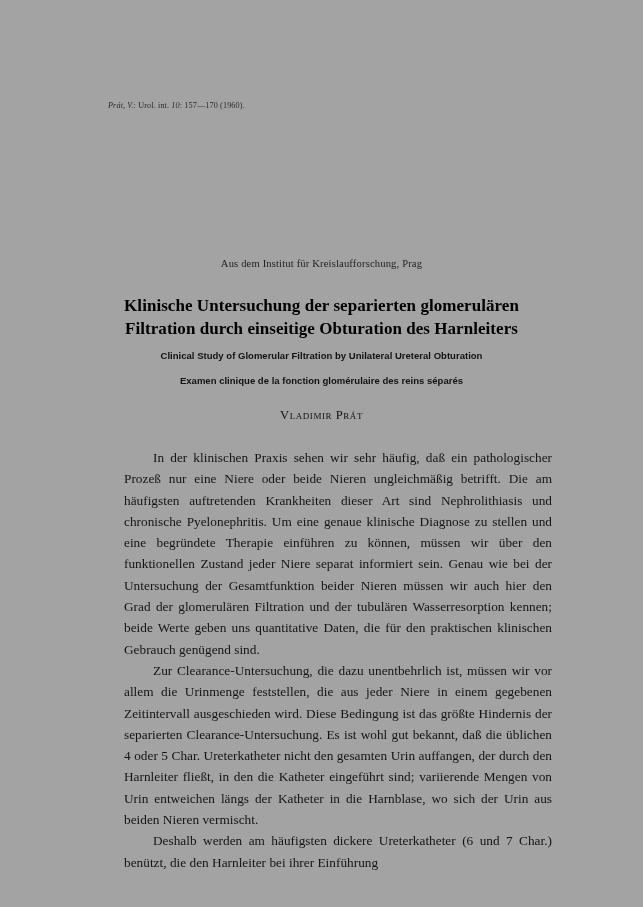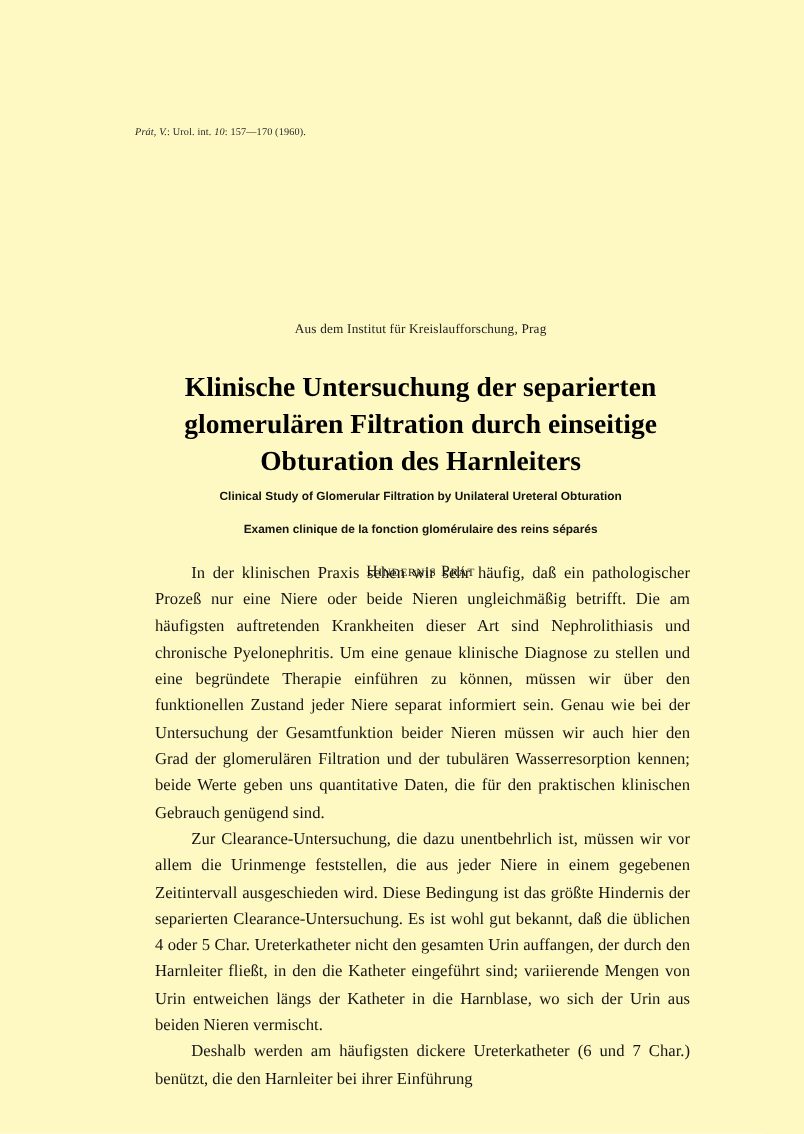--- a/index.html
+++ b/index.html
@@ -12,55 +12,55 @@
     height: 907px;
     position: relative;
     font-family: "Liberation Serif", "DejaVu Serif", serif;
     color: #1a1a1a;
     overflow: hidden;
   }
 
   .page {
     position: absolute;
     inset: 0;
-    background: #fef9c3;
+    background: #a3a3a3;
   }
 
   
   .citation {
     position: absolute;
     left: 108px;
     top: 101px;
     font-size: 8.2px;
     letter-spacing: 0.12px;
     color: #2a2a2a;
     white-space: nowrap;
   }
   .citation .it { font-style: italic; }
 
   
   .titleblock {
     position: absolute;
-    left: 110px;
+    left: 95px;
     top: 258px;
     width: 453px;
     text-align: center;
   }
 
   .affiliation {
     font-size: 10.6px;
     color: #222;
     letter-spacing: 0.15px;
     margin-bottom: 26px;
   }
 
   .maintitle {
     font-family: "Liberation Serif", "DejaVu Serif", serif;
     font-weight: bold;
-    font-size: 22px;
+    font-size: 17px;
     line-height: 1.34;
     color: #000;
     letter-spacing: 0.05px;
     margin: 0 auto 8px auto;
     width: 420px;
   }
 
   .subtitle {
     font-family: "Liberation Sans", "DejaVu Sans", sans-serif;
     font-weight: bold;
@@ -111,21 +111,21 @@
 
   <div class="titleblock">
 
     <div class="affiliation">Aus dem Institut für Kreislaufforschung, Prag</div>
 
     <h1 class="maintitle">Klinische Untersuchung der separierten glomerulären Filtration durch einseitige Obturation des Harnleiters</h1>
 
     <div class="subtitle sub-en">Clinical Study of Glomerular Filtration by Unilateral Ureteral Obturation</div>
     <div class="subtitle sub-fr">Examen clinique de la fonction glomérulaire des reins séparés</div>
 
-    <div class="author">Hindernis Prát</div>
+    <div class="author">Vladimir Prát</div>
 
   </div>
 
   <div class="body">
     <p>In der klinischen Praxis sehen wir sehr häufig, daß ein pathologischer Prozeß nur eine Niere oder beide Nieren ungleichmäßig betrifft. Die am häufigsten auftretenden Krankheiten dieser Art sind Nephrolithiasis und chronische Pyelonephritis. Um eine genaue klinische Diagnose zu stellen und eine begründete Therapie einführen zu können, müssen wir über den funktionellen Zustand jeder Niere separat informiert sein. Genau wie bei der Untersuchung der Gesamtfunktion beider Nieren müssen wir auch hier den Grad der glomerulären Filtration und der tubulären Wasserresorption kennen; beide Werte geben uns quantitative Daten, die für den praktischen klinischen Gebrauch genügend sind.</p>
     <p>Zur Clearance-Untersuchung, die dazu unentbehrlich ist, müssen wir vor allem die Urinmenge feststellen, die aus jeder Niere in einem gegebenen Zeitintervall ausgeschieden wird. Diese Bedingung ist das größte Hindernis der separierten Clearance-Untersuchung. Es ist wohl gut bekannt, daß die üblichen 4 oder 5 Char. Ureterkatheter nicht den gesamten Urin auffangen, der durch den Harnleiter fließt, in den die Katheter eingeführt sind; variierende Mengen von Urin entweichen längs der Katheter in die Harnblase, wo sich der Urin aus beiden Nieren vermischt.</p>
     <p>Deshalb werden am häufigsten dickere Ureterkatheter (6 und 7 Char.) benützt, die den Harnleiter bei ihrer Einführung</p>
   </div>
 
 </div>

